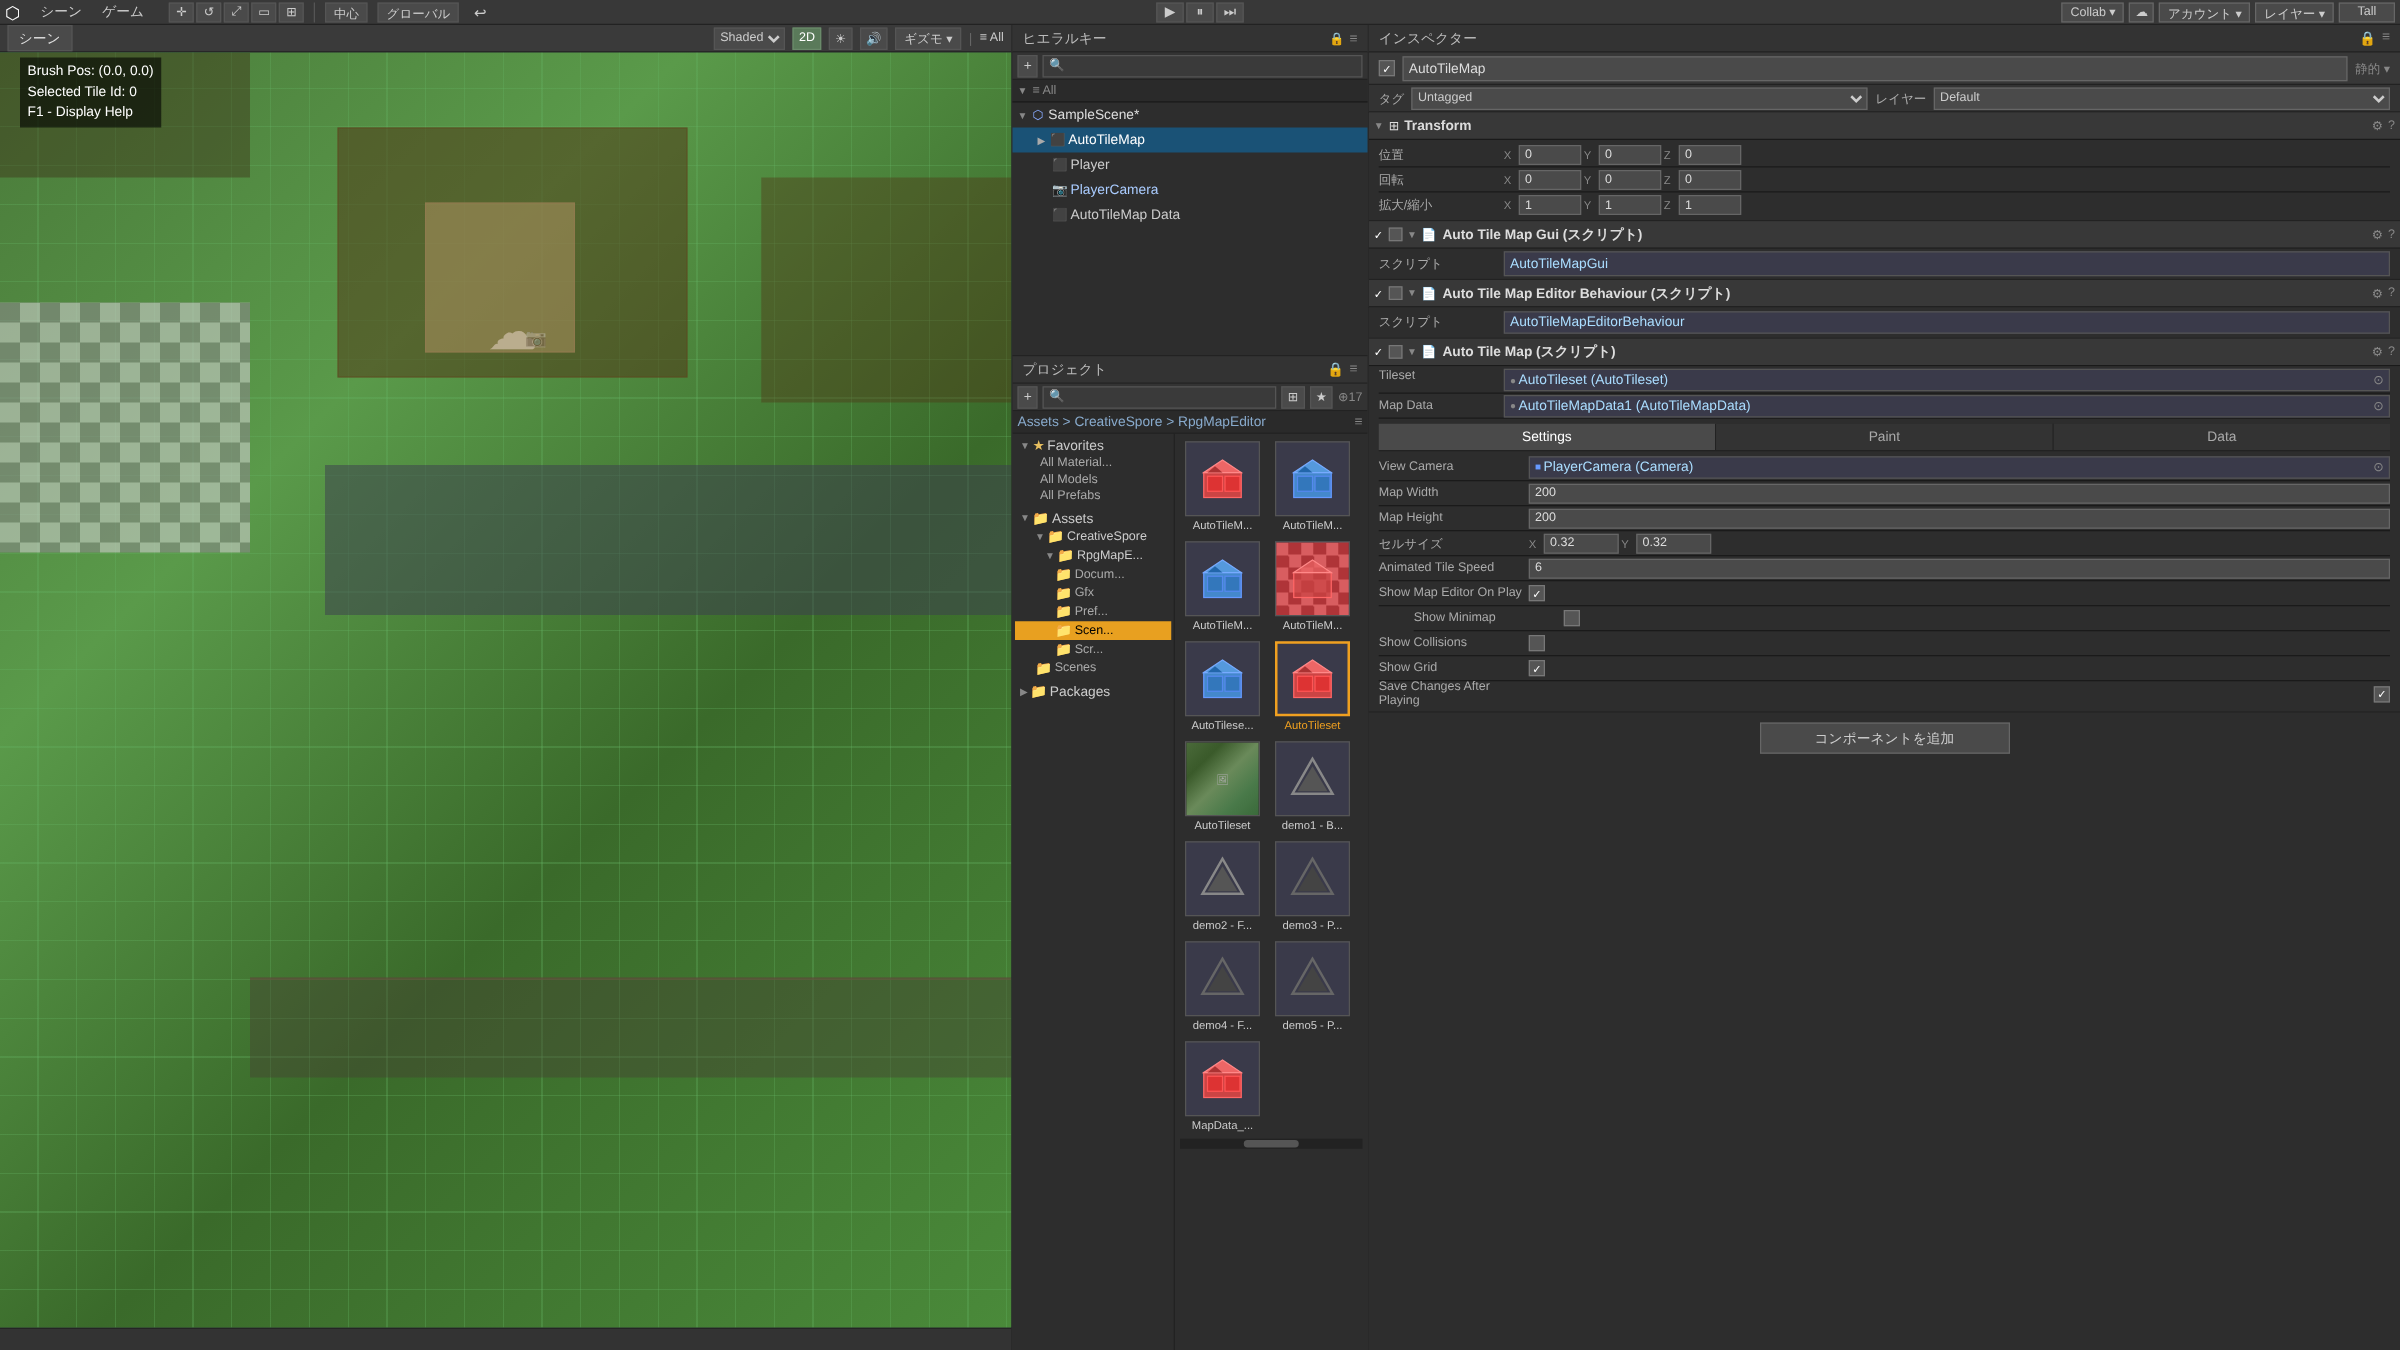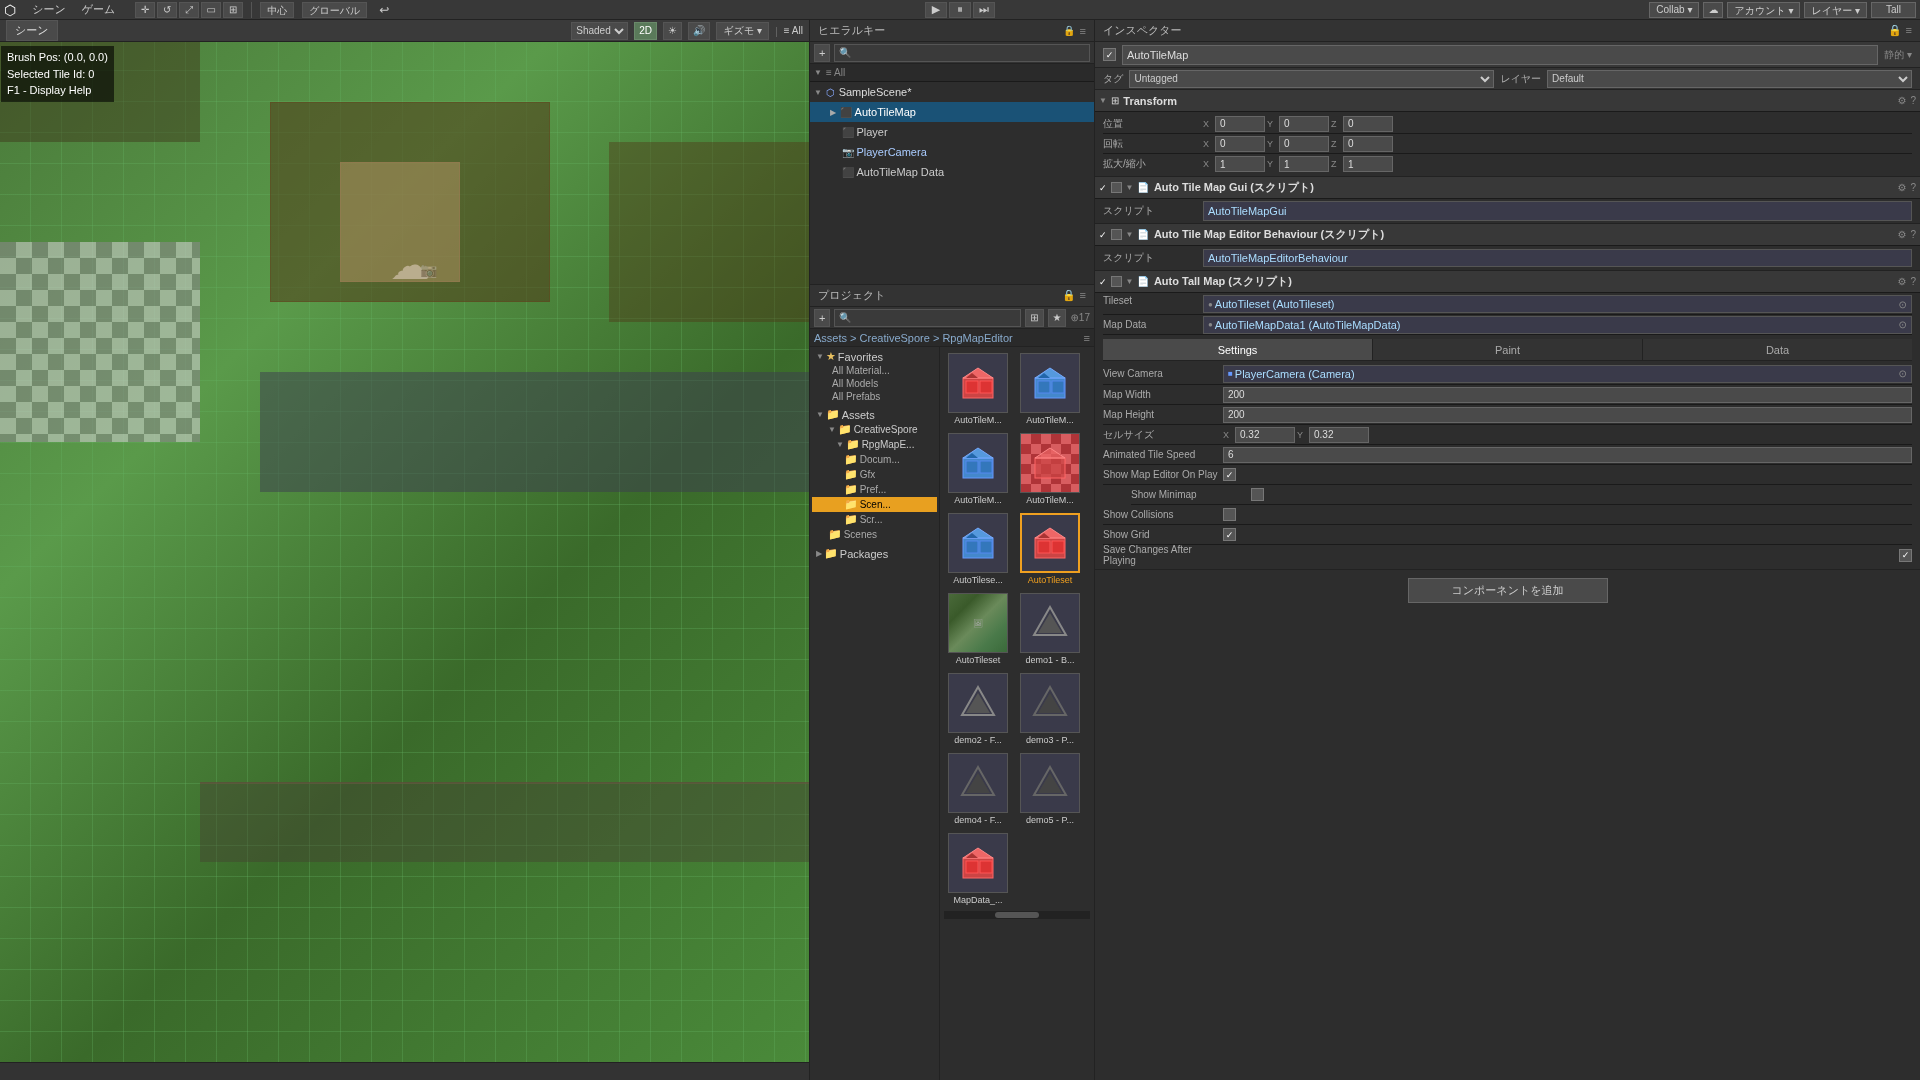--- a/index.html
+++ b/index.html
@@ -81,21 +81,21 @@
         <div style="position:absolute; top:330px; left:260px; right:0; height:120px; background:rgba(60,60,80,0.5);"></div>
 
         <div style="position:absolute; top:200px; left:390px; font-size:40px; opacity:0.8;">☁</div>
         <div style="position:absolute; top:220px; left:420px; font-size:14px; opacity:0.6; color:#fff;">📷</div>
 
         <div style="position:absolute; bottom:200px; left:200px; right:0; height:80px; background:rgba(70,60,50,0.4); border-top:2px solid rgba(100,80,60,0.6);"></div>
 
         <div style="position:absolute; top:120px; left:340px; width:120px; height:120px; background:rgba(180,150,100,0.5); border:1px solid rgba(150,120,80,0.6);"></div>
       </div>
 
-      <div style="position:absolute; top:4px; left:1px; background:rgba(0,0,0,0.6); padding:3px 6px; font-size:10px; color:#fff; line-height:1.5;">
+      <div style="position:absolute; top:4px; left:16px; background:rgba(0,0,0,0.6); padding:3px 6px; font-size:10px; color:#fff; line-height:1.5;">
         <div>Brush Pos: (0.0, 0.0)</div>
         <div>Selected Tile Id: 0</div>
         <div>F1 - Display Help</div>
       </div>
     </div>
 
     <div style="height:18px; background:#333; display:flex; align-items:center; padding:0 8px; border-top:1px solid #222; font-size:10px; color:#888;">
     </div>
   </div>
 
@@ -490,21 +490,21 @@
           </div>
         </div>
       </div>
 
       <div style="border-bottom:1px solid #222;">
         <div style="height:22px; background:#383838; display:flex; align-items:center; padding:0 4px; gap:4px; cursor:pointer; border-bottom:1px solid #1a1a1a;">
           <span style="font-size:9px; color:#fff;">✓</span>
           <div style="width:11px; height:11px; border:1px solid #777; background:#555; display:flex; align-items:center; justify-content:center; cursor:pointer;"></div>
           <span style="color:#888; font-size:8px;">▼</span>
           <span style="font-size:10px; color:#aaa;">📄</span>
-          <span style="color:#ddd; font-size:11px; font-weight:bold; flex:1;">Auto Tall Map (スクリプト)</span>
+          <span style="color:#ddd; font-size:11px; font-weight:bold; flex:1;">Auto Tile Map (スクリプト)</span>
           <span style="color:#888; cursor:pointer; font-size:10px;">⚙</span>
           <span style="color:#888; cursor:pointer; font-size:10px;">?</span>
         </div>
         <div style="padding:2px 8px 4px 8px; background:#2d2d2d;">
 
           <div style="display:flex; align-items:flex-start; height:20px; border-bottom:1px solid #1a1a1a;">
             <span style="flex:0 0 100px; color:#aaa; font-size:10px;">Tileset</span>
             <div style="flex:1; background:#3a3a4a; border:1px solid #555; color:#aaddff; padding:1px 4px; font-size:10px; height:18px; display:flex; align-items:center; gap:2px; cursor:pointer;">
               <span style="font-size:8px; color:#888;">●</span>
               <span>AutoTileset (AutoTileset)</span>

